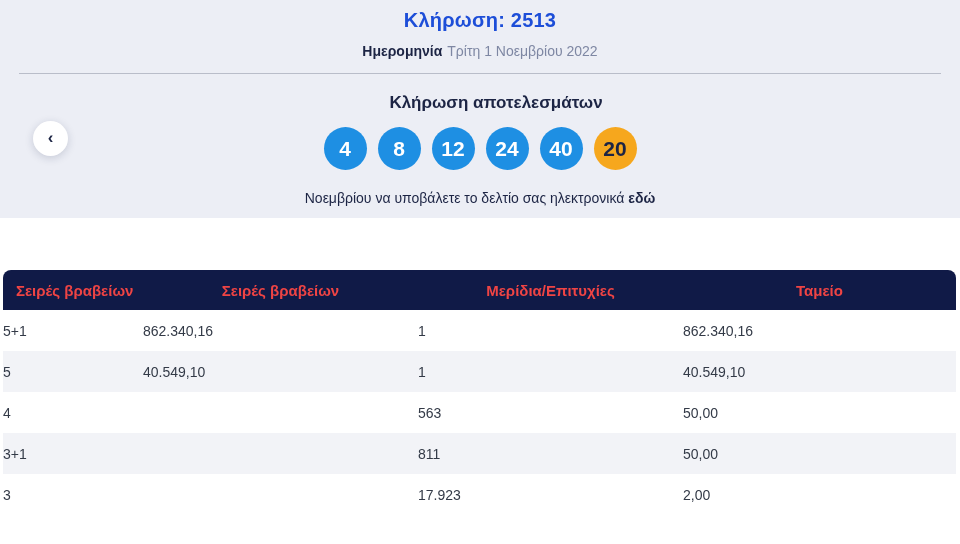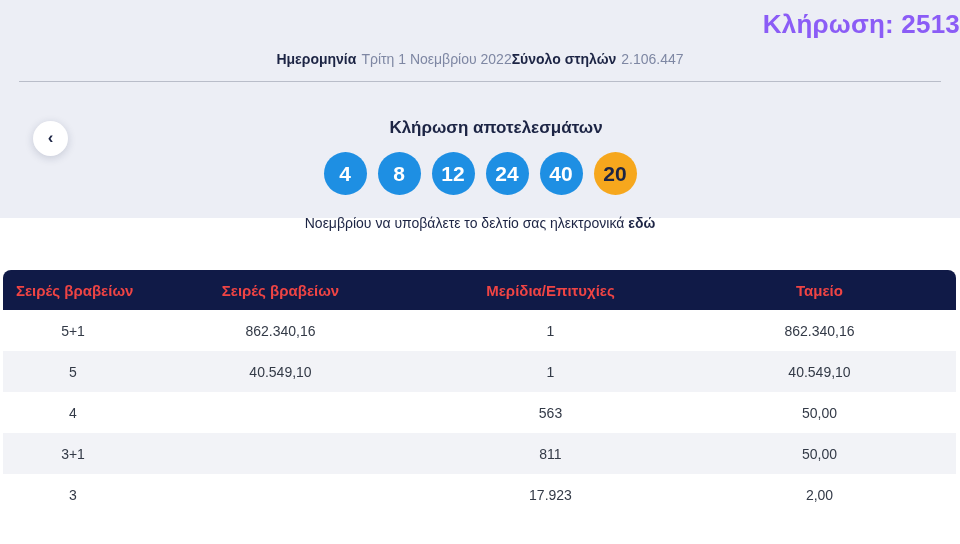--- a/index.html
+++ b/index.html
@@ -12,24 +12,24 @@
   }
 
   
   .top-panel {
     background: #eceef5;
     height: 218px;
     position: relative;
     padding-top: 9px;
   }
   .draw-title {
-    text-align: right;
-    font-size: 26px;
-    font-weight: bold;
-    color: #8b5cf6;
+    text-align: center;
+    font-size: 20px;
+    font-weight: bold;
+    color: #1d4ed8;
     letter-spacing: .2px;
   }
   .meta-line {
     display: flex;
     justify-content: center;
     margin-top: 11px;
     font-size: 14px;
   }
   .meta-item { white-space: nowrap; }
   .meta-label { font-weight: bold; color: #1c2444; }
@@ -37,21 +37,21 @@
   .divider {
     border: none;
     border-top: 1px solid #b9bdc9;
     margin: 14px 19px 0 19px;
   }
   .results-heading {
     text-align: center;
     font-size: 17px;
     font-weight: bold;
     color: #1c2444;
-    margin-top: 36px;
+    margin-top: 19px;
     padding-left: 32px;
   }
   .numbers-row {
     display: flex;
     justify-content: center;
     gap: 11px;
     margin-top: 14px;
   }
   .ball {
     width: 43px;
@@ -121,41 +121,37 @@
   .prize-table thead th:first-child {
     text-align: left;
     padding-left: 13px;
     border-top-left-radius: 8px;
   }
   .prize-table thead th:last-child {
     border-top-right-radius: 8px;
   }
   .prize-table tbody td {
     height: 41px;
-    text-align: center;
     vertical-align: middle;
     color: #333a47;
     background: #ffffff;
   }
   .prize-table tbody tr:nth-child(even) td {
     background: #f2f3f7;
   }
 </style>
 </head>
 <body>
 
 <section class="top-panel">
   <h1 class="draw-title">Κλήρωση: 2513</h1>
 
   <div class="meta-line">
     <div class="meta-item">
       <span class="meta-label">Ημερομηνία</span><span class="meta-value">Τρίτη 1 Νοεμβρίου 2022</span>
-    </div>
-    <div class="meta-item">
-      <span class="meta-label">Σύνολο στηλών</span><span class="meta-value">2.106.447</span>
     </div>
   </div>
 
   <hr class="divider">
 
   <h2 class="results-heading">Κλήρωση αποτελεσμάτων</h2>
 
   <div class="numbers-row">
     <div class="ball">4</div>
     <div class="ball">8</div>

